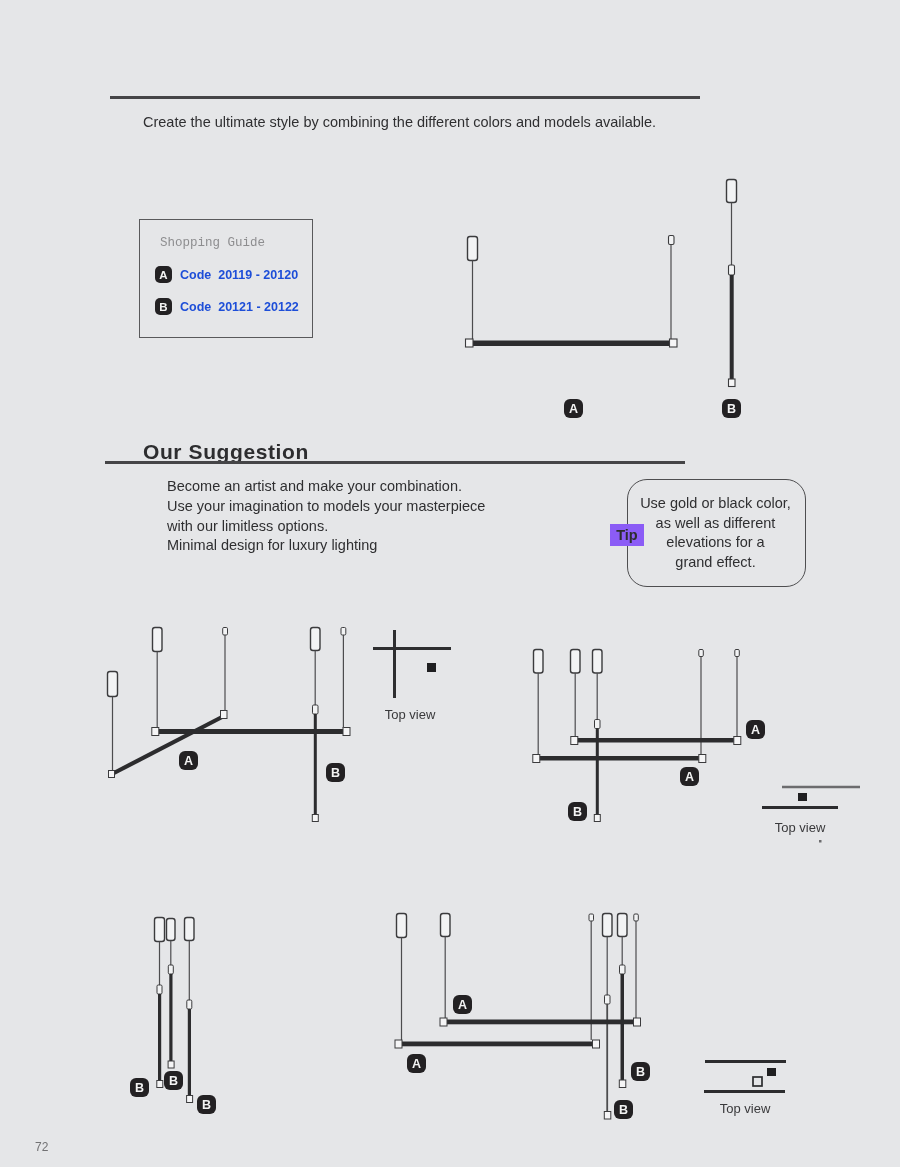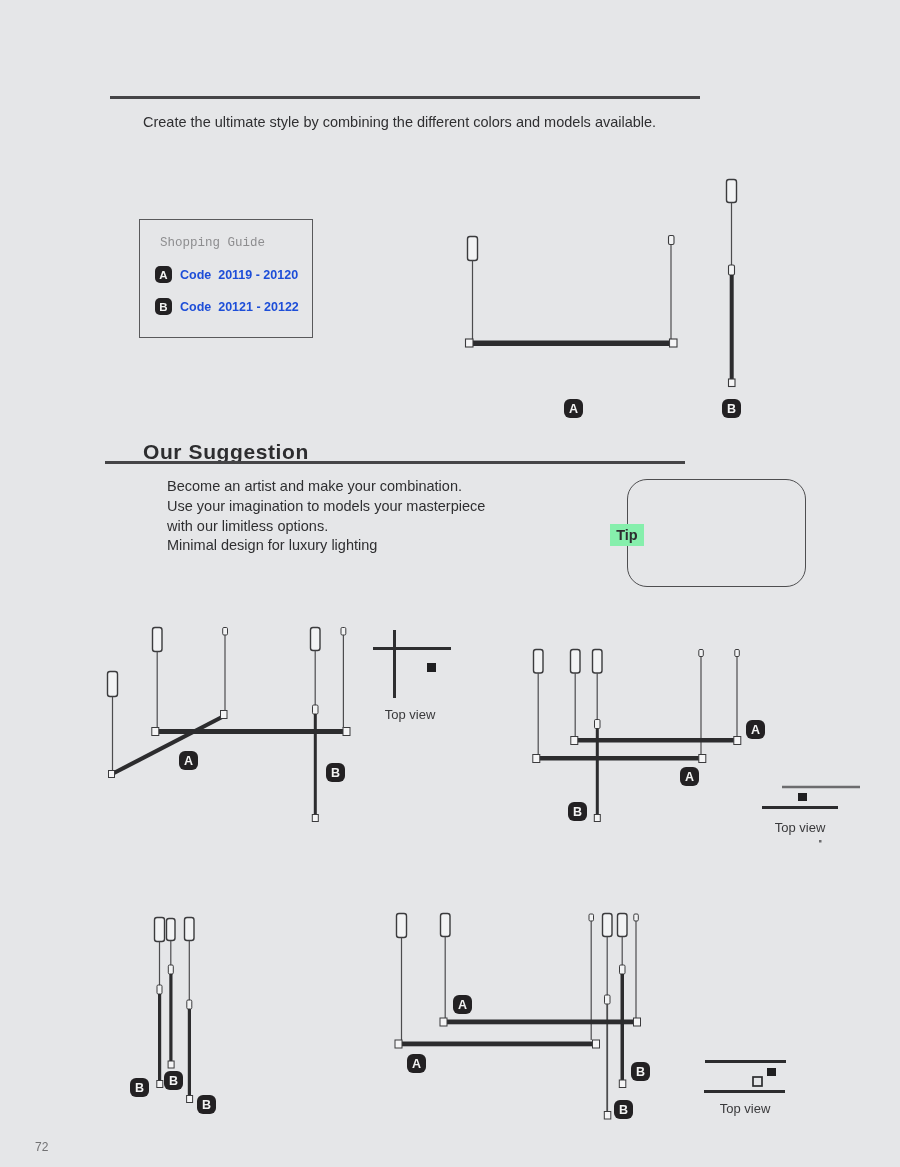--- a/index.html
+++ b/index.html
@@ -35,21 +35,21 @@
   .sugg{left:143px;top:477px;font-size:14.5px;line-height:19.8px;color:#2f2f31;margin-left:24px;}
   .tip-box{
     left:627px;top:479px;width:177px;height:106px;
     border:1.6px solid #4e4e50;border-radius:20px;
   }
   .tip-text{
     left:627px;top:494px;width:177px;text-align:center;
     font-size:14.5px;line-height:19.5px;color:#2f2f31;
   }
   .tip-label{
-    left:610px;top:524px;width:34px;height:22px;background:#86efac;
+    left:610px;top:524px;width:34px;height:22px;background:#8b5cf6;
     font-size:14.5px;font-weight:bold;color:#2d2d2f;text-align:center;line-height:22px;
     z-index:3;
   }
   .badge{
     position:absolute;width:19px;height:19px;border-radius:6px;background:#232123;
     color:#f3f3f3;font-size:12.5px;font-weight:bold;
     display:flex;align-items:center;justify-content:center;z-index:2;
   }
   .tv-label{font-size:13px;color:#39393b;text-align:center;}
   .page-num{left:35px;top:1140px;font-size:12px;color:#717173;}
@@ -211,20 +211,26 @@
   <div class="abs rule rule-2"></div>
   <div class="abs sugg">
     <div>Become an artist and make your combination.</div>
     <div>Use your imagination to models your masterpiece</div>
     <div>with our limitless options.</div>
     <div>Minimal design for luxury lighting</div>
   </div>
 
   <div class="abs tip-box"></div>
   <div class="abs tip-label">Tip</div>
+  <div class="abs tip-text">
+    <div>Use gold or black color,</div>
+    <div>as well as different</div>
+    <div>elevations for a</div>
+    <div>grand effect.</div>
+  </div>
 
   <div class="badge" style="left:564px;top:399px;">A</div>
   <div class="badge" style="left:722px;top:399px;">B</div>
 
   <div class="badge" style="left:179px;top:751px;">A</div>
   <div class="badge" style="left:326px;top:763px;">B</div>
 
   <div class="badge" style="left:746px;top:720px;">A</div>
   <div class="badge" style="left:680px;top:767px;">A</div>
   <div class="badge" style="left:568px;top:802px;">B</div>

